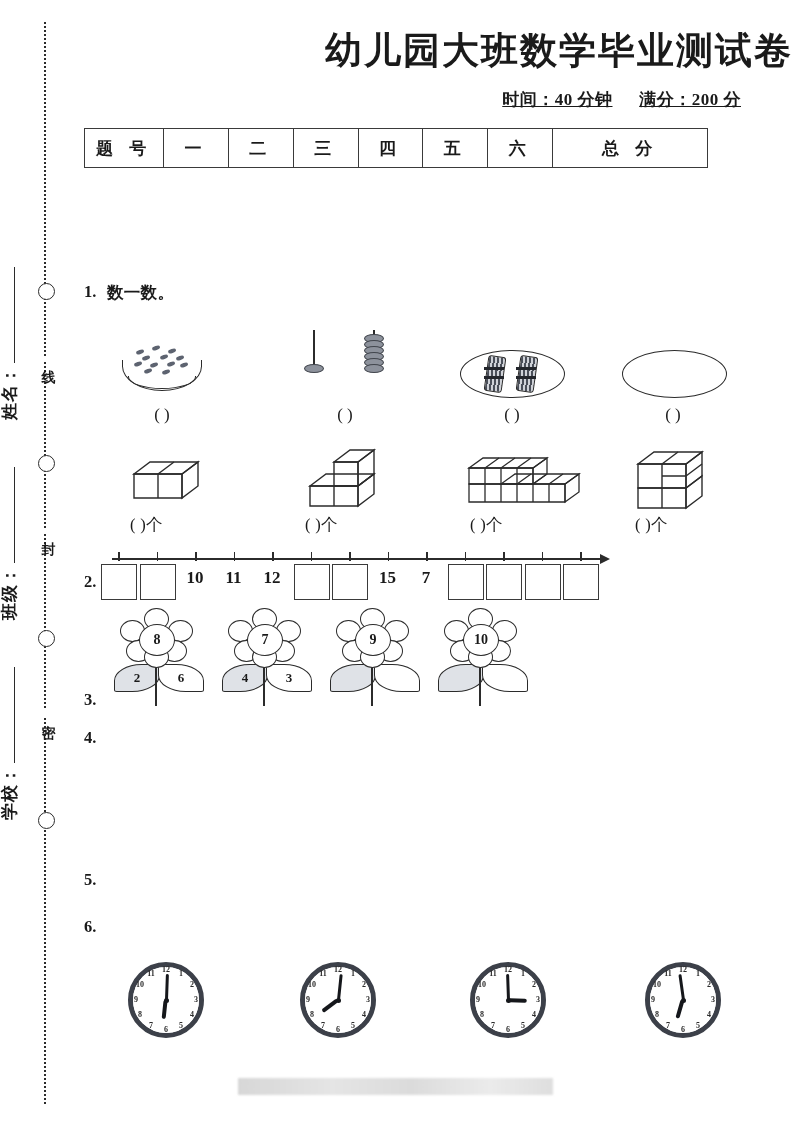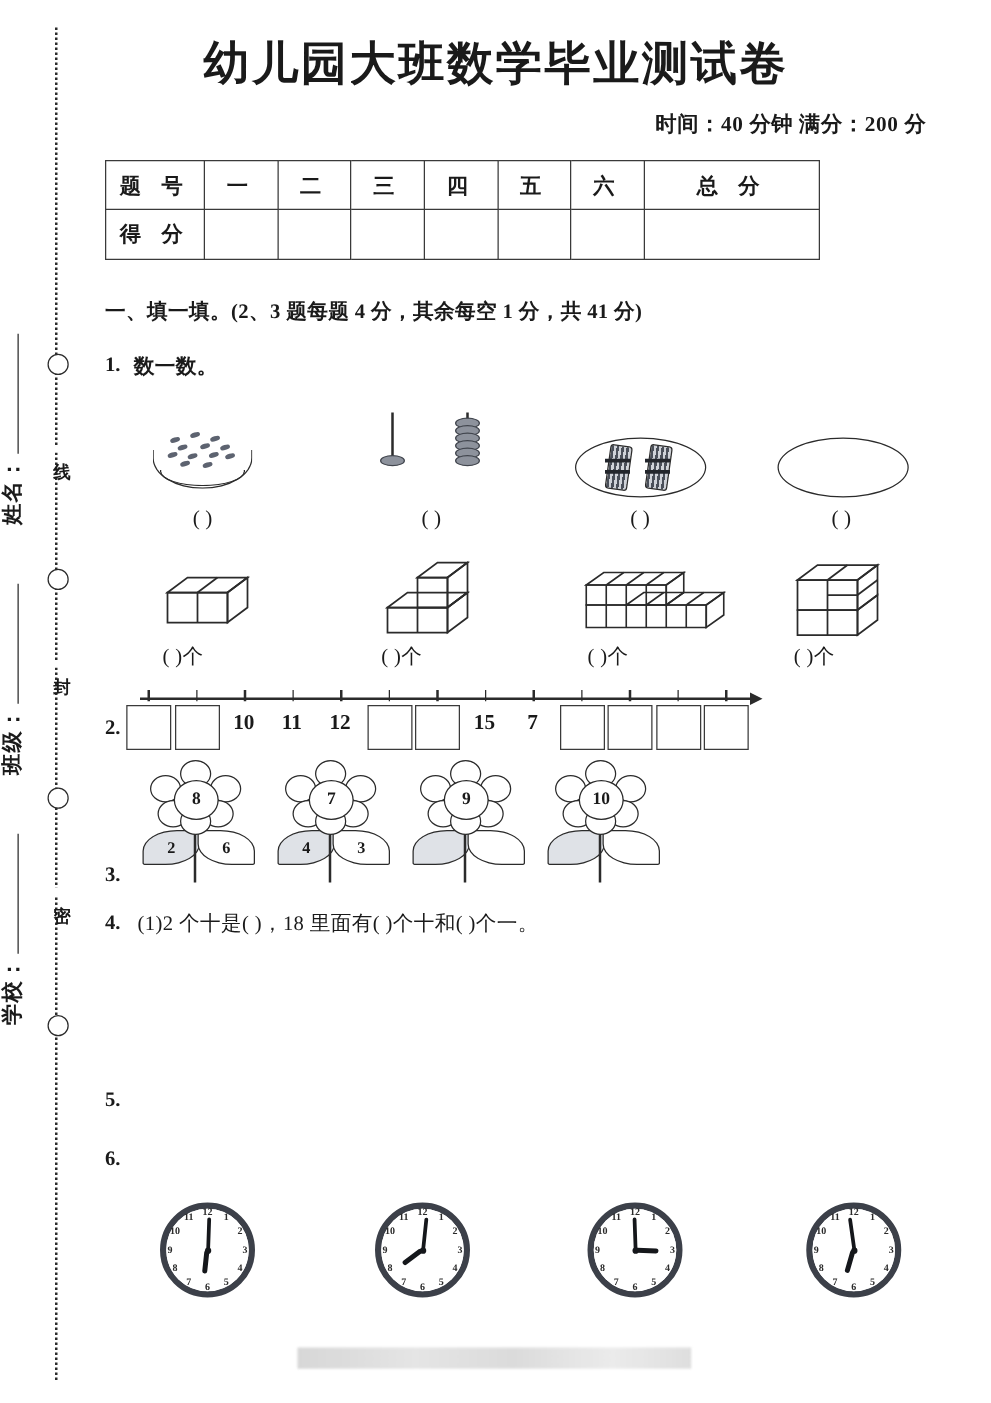--- a/index.html
+++ b/index.html
@@ -34,35 +34,35 @@
     transform:rotate(-90deg);
     font-size:17px;font-weight:700;
     letter-spacing:1px;
     white-space:nowrap;
     display:flex;align-items:baseline;gap:3px;
   }
   .field .rule{display:inline-block;width:96px;border-bottom:1.6px solid #2b2b2b;height:1px;}
 
   
   .title{
-    position:absolute;left:0;right:0;top:26px;text-align:center;
+    position:absolute;left:0;right:0;top:26px;text-align:right;
     font-size:37px;font-weight:700;letter-spacing:2px;
     font-family:"DejaVu Serif","Liberation Serif",serif;
   }
   .meta{
     position:absolute;right:52px;top:88px;
     font-size:17px;font-weight:700;letter-spacing:.5px;
   }
-  .meta span{}
+  .meta span{margin-left:22px;text-decoration:underline;}
 
   
   .score-table{
     position:absolute;left:84px;top:128px;
     border-collapse:collapse;
-    width:572px;
+    width:624px;
   }
   .score-table td{
     border:1.4px solid #3a3a3a;
     height:38px;
     text-align:center;
     font-size:17px;font-weight:700;
     letter-spacing:6px;
     padding:0;
   }
   .score-table td.head{width:78px;}
@@ -220,34 +220,23 @@
         <tr>
       <td class="head">题 号</td>
       <td>一</td>
       <td>二</td>
       <td>三</td>
       <td>四</td>
       <td>五</td>
       <td>六</td>
       <td>总 分</td>
     </tr>
-    <tr>
-      <td class="head">得 分</td>
-      <td class="blank"></td>
-      <td class="blank"></td>
-      <td class="blank"></td>
-      <td class="blank"></td>
-      <td class="blank"></td>
-      <td class="blank"></td>
-      <td class="blank"></td>
-    </tr>
   </tbody>
     </table>
 
-  <div class="txt b" style="left:84px;top:238px;">一、填一填。(2、3 题每题 4 分，其余每空 1 分，共 41 分)</div>
 
   <div class="qnum" style="left:84px;top:282px;">1.</div>
   <div class="txt b" style="left:107px;top:282px;">数一数。</div>
 
   <div class="plate" style="left:122px;top:342px;width:80px;height:50px;">
     <div class="bean" style="left:14px;top:8px"></div>
       <div class="bean" style="left:30px;top:4px"></div>
     <div class="bean" style="left:46px;top:7px"></div>
       <div class="bean" style="left:20px;top:14px"></div>
     <div class="bean" style="left:38px;top:13px"></div>
@@ -420,21 +409,20 @@
         <div class="petal" style="left: 50px; top: 28px;"></div>
         <div class="petal" style="left: 32px; top: 34px;"></div>
         <div class="fl-center">10</div>
         <div class="stem"></div>
         <div class="leaf l"></div>
         <div class="leaf r"></div>
       </div>
     </div>
 
   <div class="qnum" style="left:84px;top:728px;">4.</div>
-  <div class="txt" style="left:110px;top:728px;">(1)2 个十是(        )，18 里面有(        )个十和(        )个一。</div>
 
   <div class="qnum" style="left:84px;top:870px;">5.</div>
 
   <div class="qnum" style="left:84px;top:917px;">6.</div>
   <div id="clocks" style="position:absolute;left:0;top:0;width:793px;height:1122px;pointer-events:none;">
       <div class="clock" style="left: 128px; top: 962px;">
         <div class="rim"></div>
         <div class="face"></div>
         <div class="cnum" style="left: 32px; top: 3px;">12</div>
         <div class="cnum" style="left: 47px; top: 7.01924px;">1</div>

